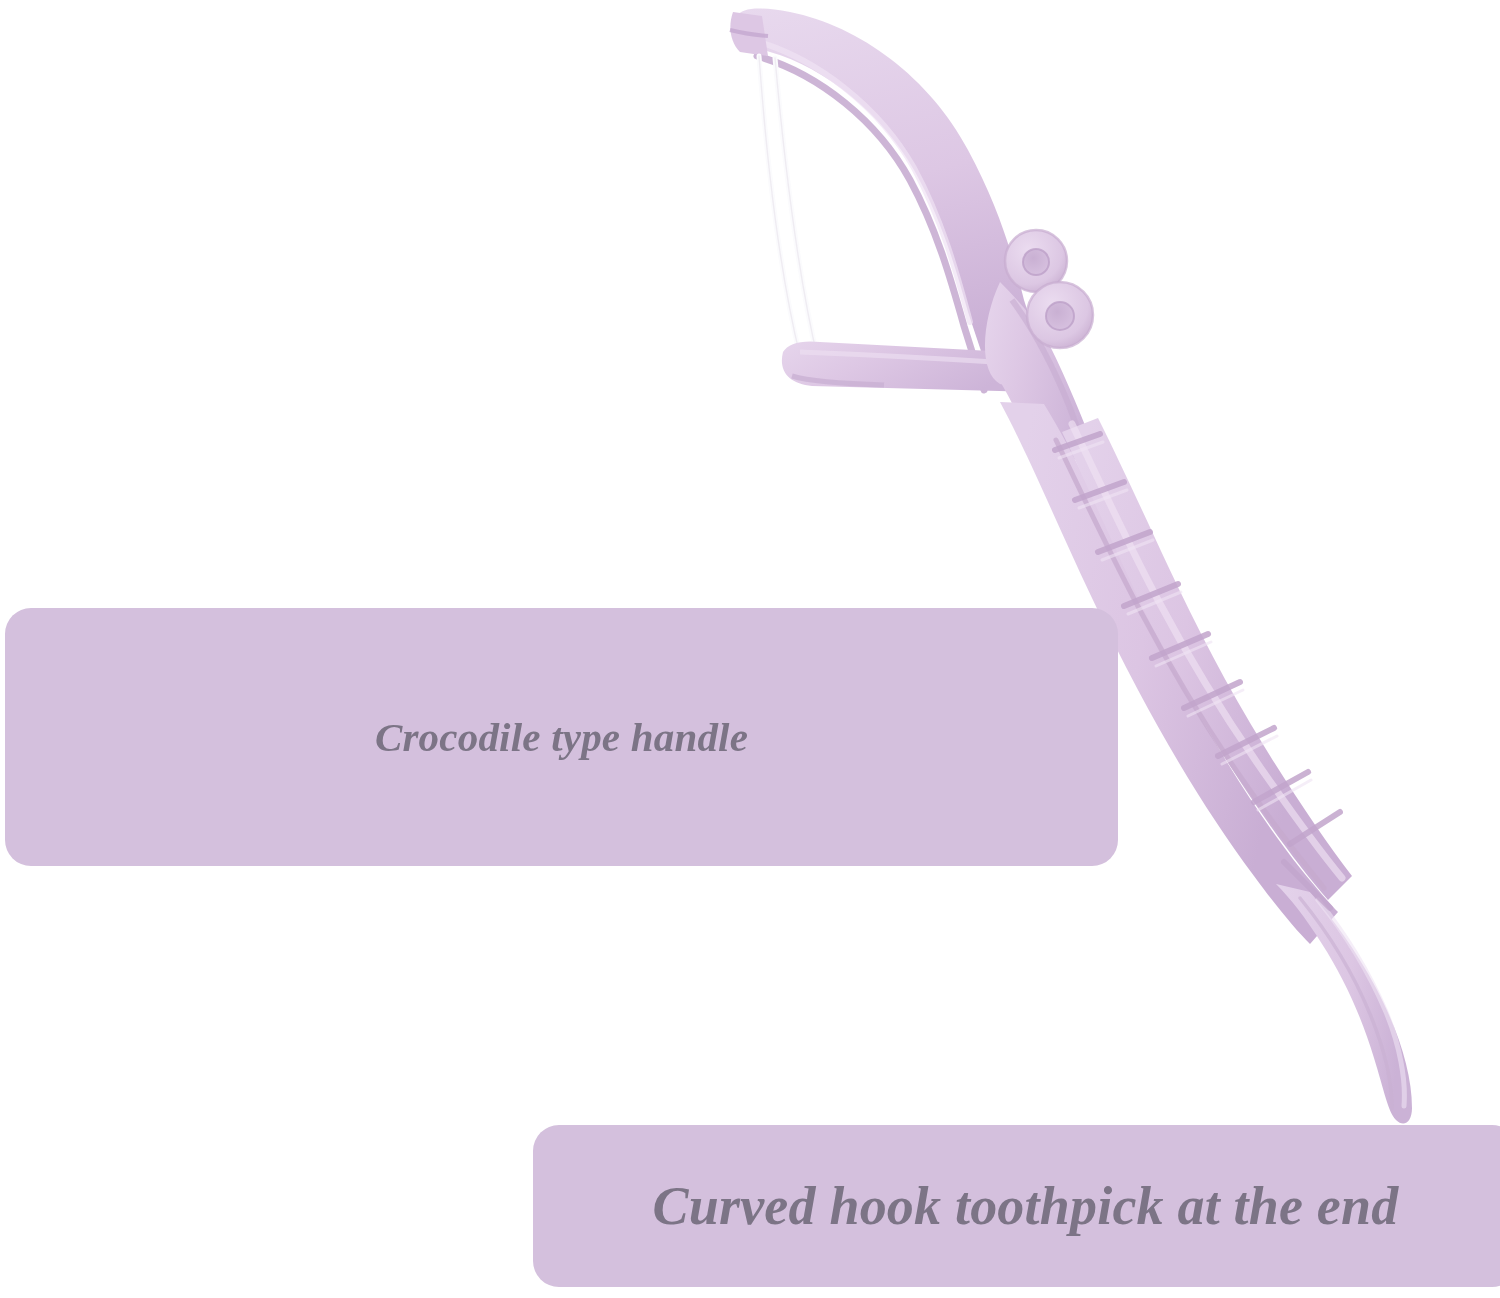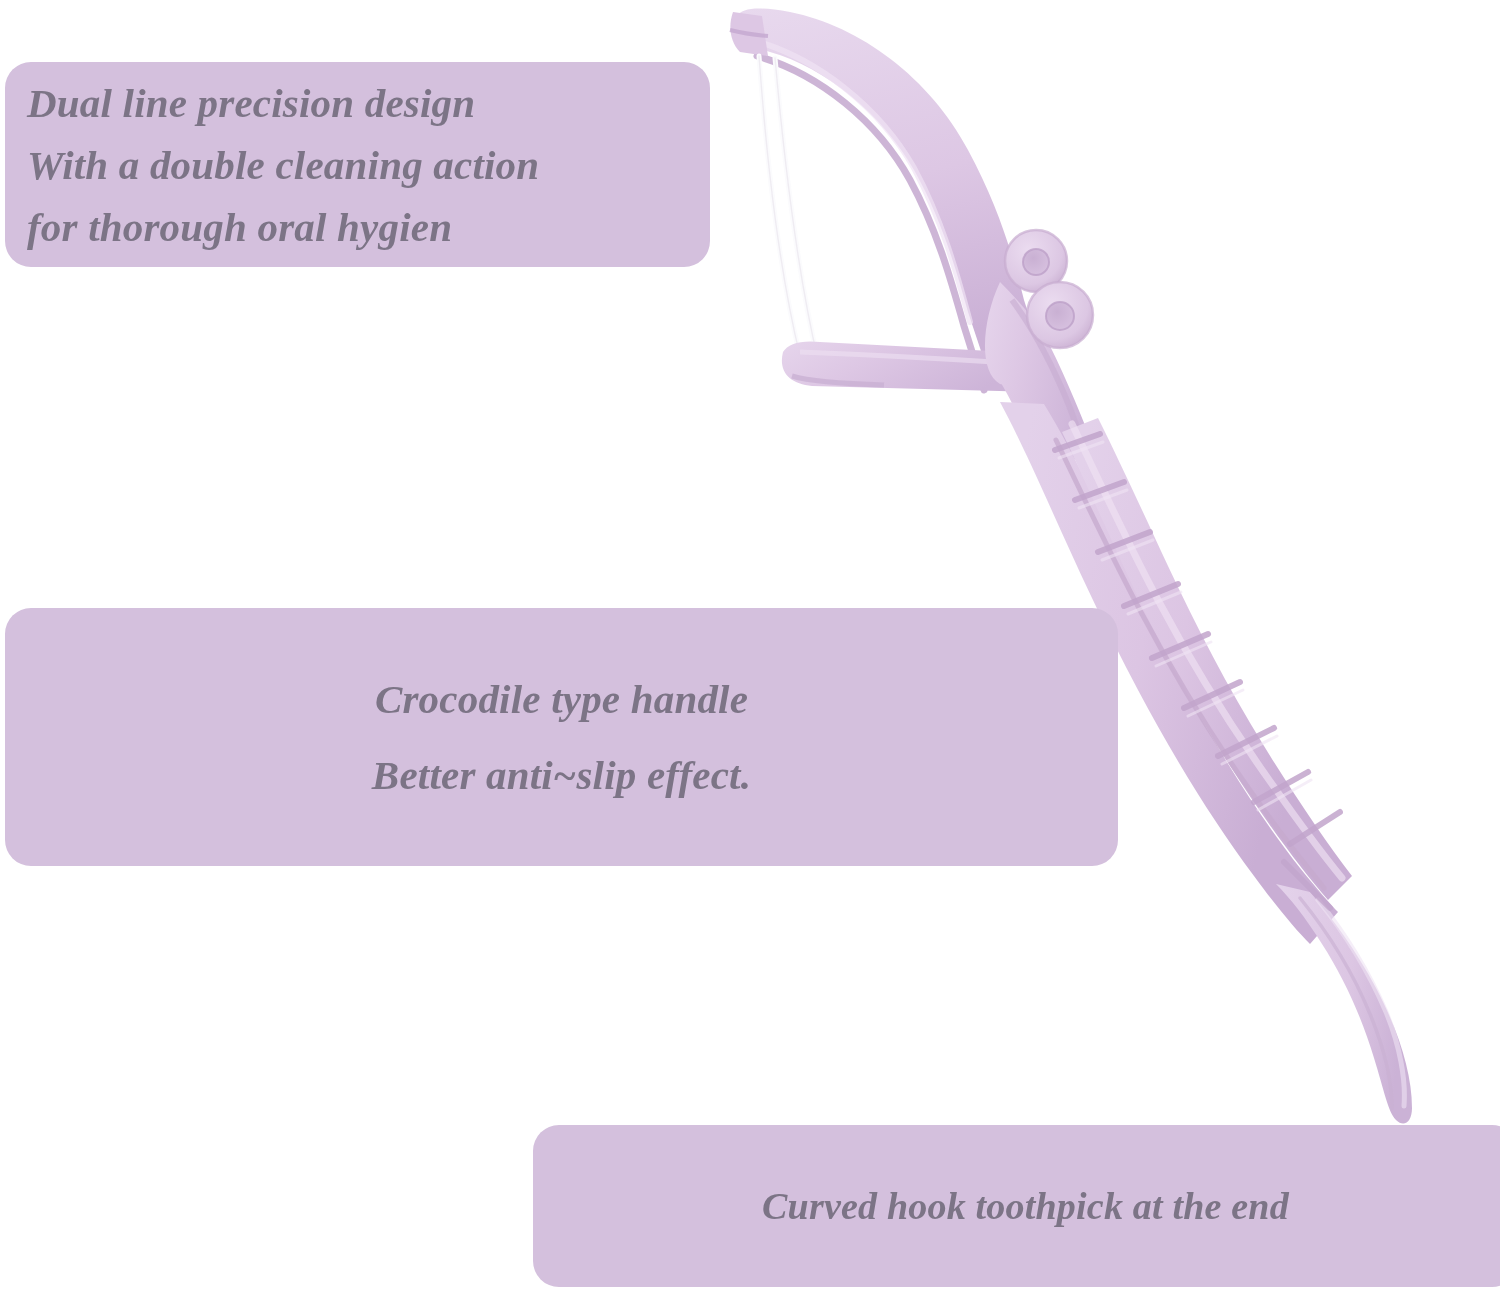--- a/index.html
+++ b/index.html
@@ -73,21 +73,21 @@
   
   #callout-curved-hook {
     left: 533px;
     top: 1125px;
     width: 985px;
     height: 162px;
     padding: 0 24px;
     align-items: center;
   }
   #callout-curved-hook .line {
-    font-size: 38px;
+    font-size: 54px;
     line-height: 62px;
     text-align: center;
   }
 </style>
 </head>
 <body>
 
 <div id="page">
 
   <svg id="product-art" viewBox="0 0 1500 1298" xmlns="http://www.w3.org/2000/svg">
@@ -258,28 +258,22 @@
                C 1344 932, 1368 970, 1386 1012
                C 1400 1046, 1406 1080, 1404 1106" fill="none" stroke="#efe3f3" stroke-width="5" opacity="0.6" stroke-linecap="round"></path>
       <path d="M 1300 898
                C 1326 930, 1352 970, 1370 1014
                C 1384 1048, 1392 1082, 1392 1108" fill="none" stroke="#c9b0d3" stroke-width="3.5" opacity="0.65" stroke-linecap="round"></path>
 
       <path d="M 1284 862 L 1330 908" fill="none" stroke="#c2a5cc" stroke-width="6" stroke-linecap="round" opacity="0.8"></path>
     </g>
   </svg>
 
-  <div class="callout" id="callout-dual-line">
-    <div class="line">Dual line precision design</div>
-    <div class="line">With a double cleaning action</div>
-    <div class="line">for thorough oral hygien</div>
-  </div>
 
   <div class="callout" id="callout-crocodile">
     <div class="line">Crocodile type handle</div>
-    <div class="line">Better anti~slip effect.</div>
   </div>
 
   <div class="callout" id="callout-curved-hook">
     <div class="line">Curved hook toothpick at the end</div>
   </div>
 
 </div>
 
 </body></html>

